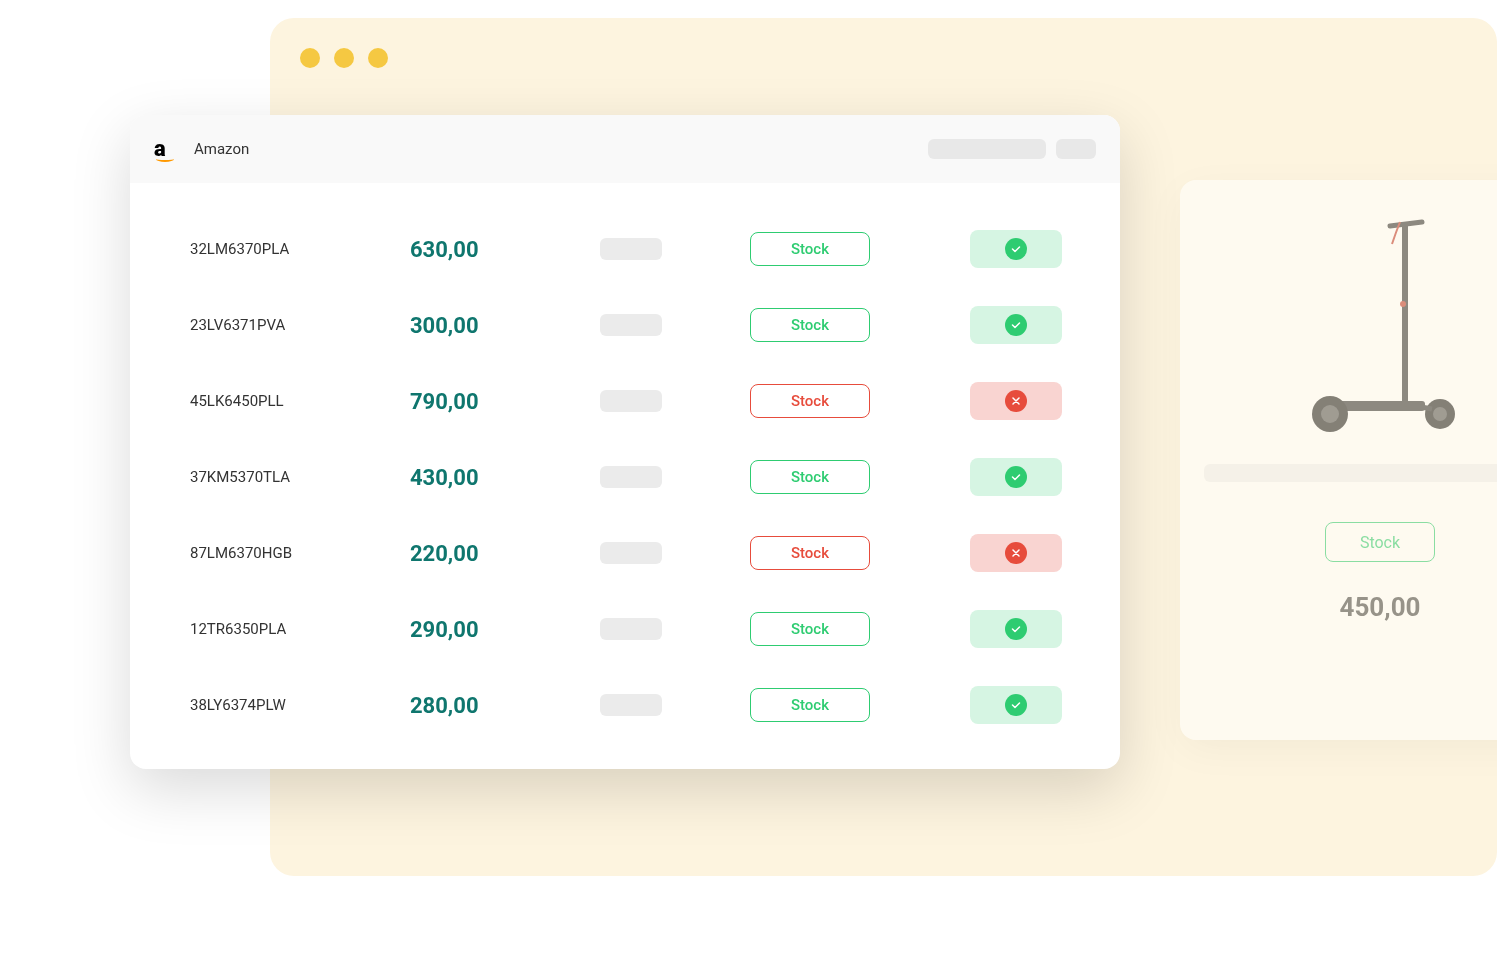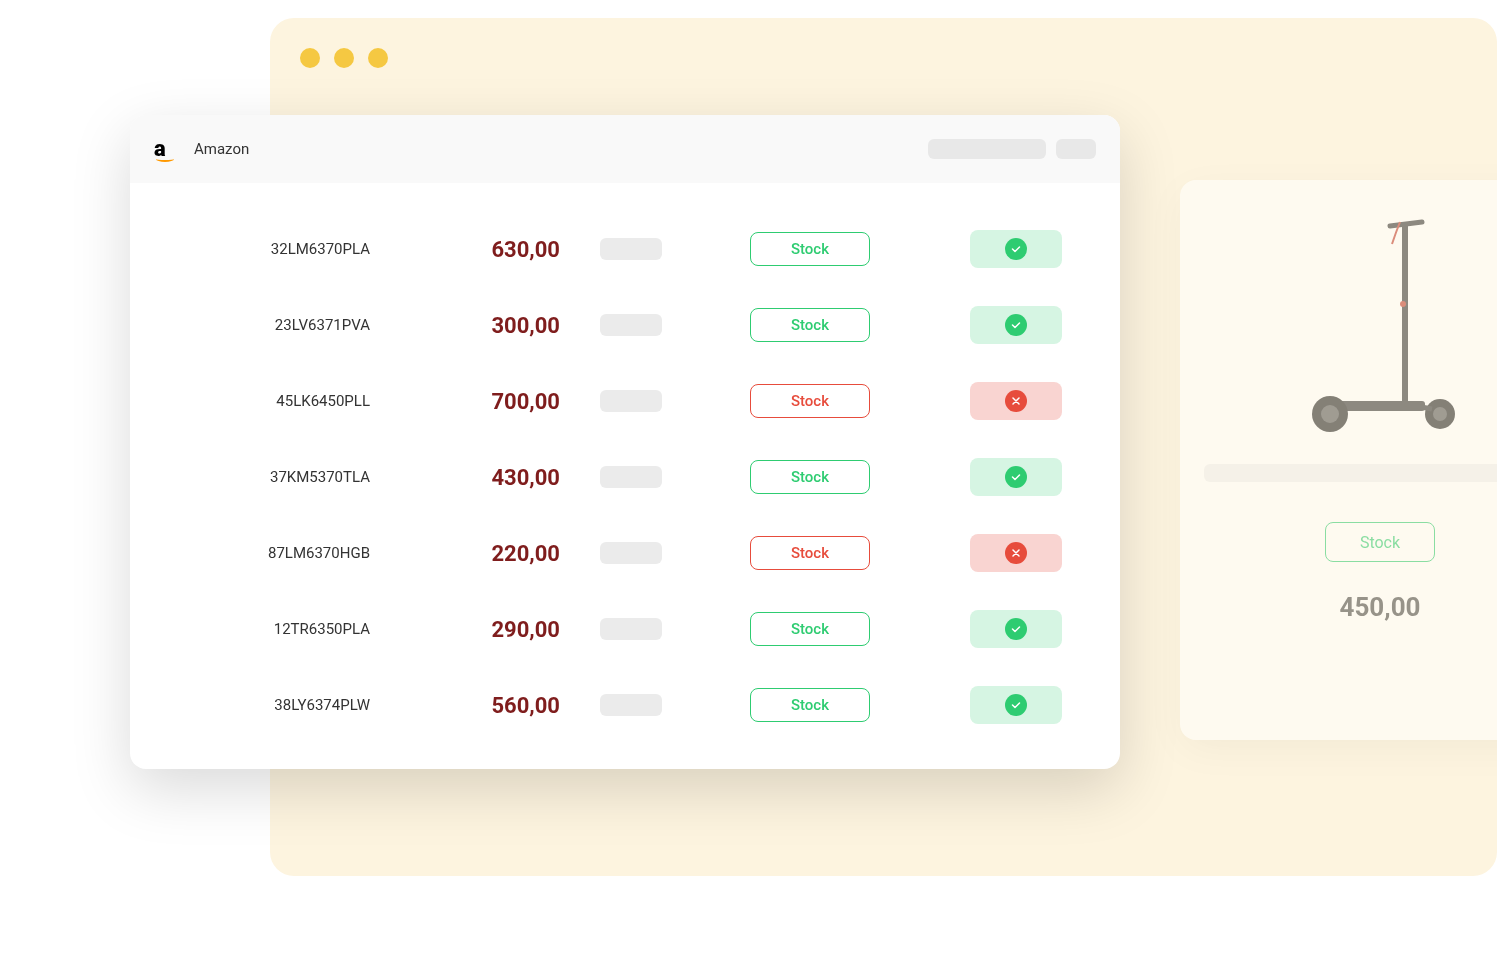--- a/index.html
+++ b/index.html
@@ -93,32 +93,30 @@
     .skel-narrow { width: 40px; height: 20px; }
     .table-body {
       padding: 28px 60px 0 60px;
     }
     .table-row {
       display: grid;
       grid-template-columns: 180px 150px 110px 180px 130px;
       gap: 40px;
       align-items: center;
       height: 76px;
-      text-align: right;
     }
     .sku {
       font-size: 15px;
       color: #333;
       font-weight: 400;
     }
     .price {
       font-size: 22px;
       font-weight: 700;
-      color: #7f1d1d;
-      margin-left: 26px;
+      color: #0f766e;
     }
     .row-skel {
       width: 62px;
       height: 22px;
       background: #ebebeb;
       border-radius: 6px;
     }
     .stock-chip {
       width: 120px;
       height: 34px;
@@ -252,21 +250,21 @@
         <div class="status-cell status-ok">
           <div class="status-icon status-icon-ok">
             <svg viewBox="0 0 24 24" fill="none">
               <path d="M5 12l5 5L19 8" stroke="#fff" stroke-width="3" stroke-linecap="round" stroke-linejoin="round"></path>
             </svg>
           </div>
         </div>
       </div>
       <div class="table-row">
         <div class="sku">45LK6450PLL</div>
-        <div class="price">700,00</div>
+        <div class="price">790,00</div>
         <div class="row-skel"></div>
         <div class="stock-chip stock-bad">Stock</div>
         <div class="status-cell status-bad">
           <div class="status-icon status-icon-bad">
             <svg viewBox="0 0 24 24" fill="none">
               <path d="M6 6l12 12M18 6L6 18" stroke="#fff" stroke-width="3" stroke-linecap="round"></path>
             </svg>
           </div>
         </div>
       </div>
@@ -304,21 +302,21 @@
         <div class="status-cell status-ok">
           <div class="status-icon status-icon-ok">
             <svg viewBox="0 0 24 24" fill="none">
               <path d="M5 12l5 5L19 8" stroke="#fff" stroke-width="3" stroke-linecap="round" stroke-linejoin="round"></path>
             </svg>
           </div>
         </div>
       </div>
       <div class="table-row">
         <div class="sku">38LY6374PLW</div>
-        <div class="price">560,00</div>
+        <div class="price">280,00</div>
         <div class="row-skel"></div>
         <div class="stock-chip stock-ok">Stock</div>
         <div class="status-cell status-ok">
           <div class="status-icon status-icon-ok">
             <svg viewBox="0 0 24 24" fill="none">
               <path d="M5 12l5 5L19 8" stroke="#fff" stroke-width="3" stroke-linecap="round" stroke-linejoin="round"></path>
             </svg>
           </div>
         </div>
       </div>

